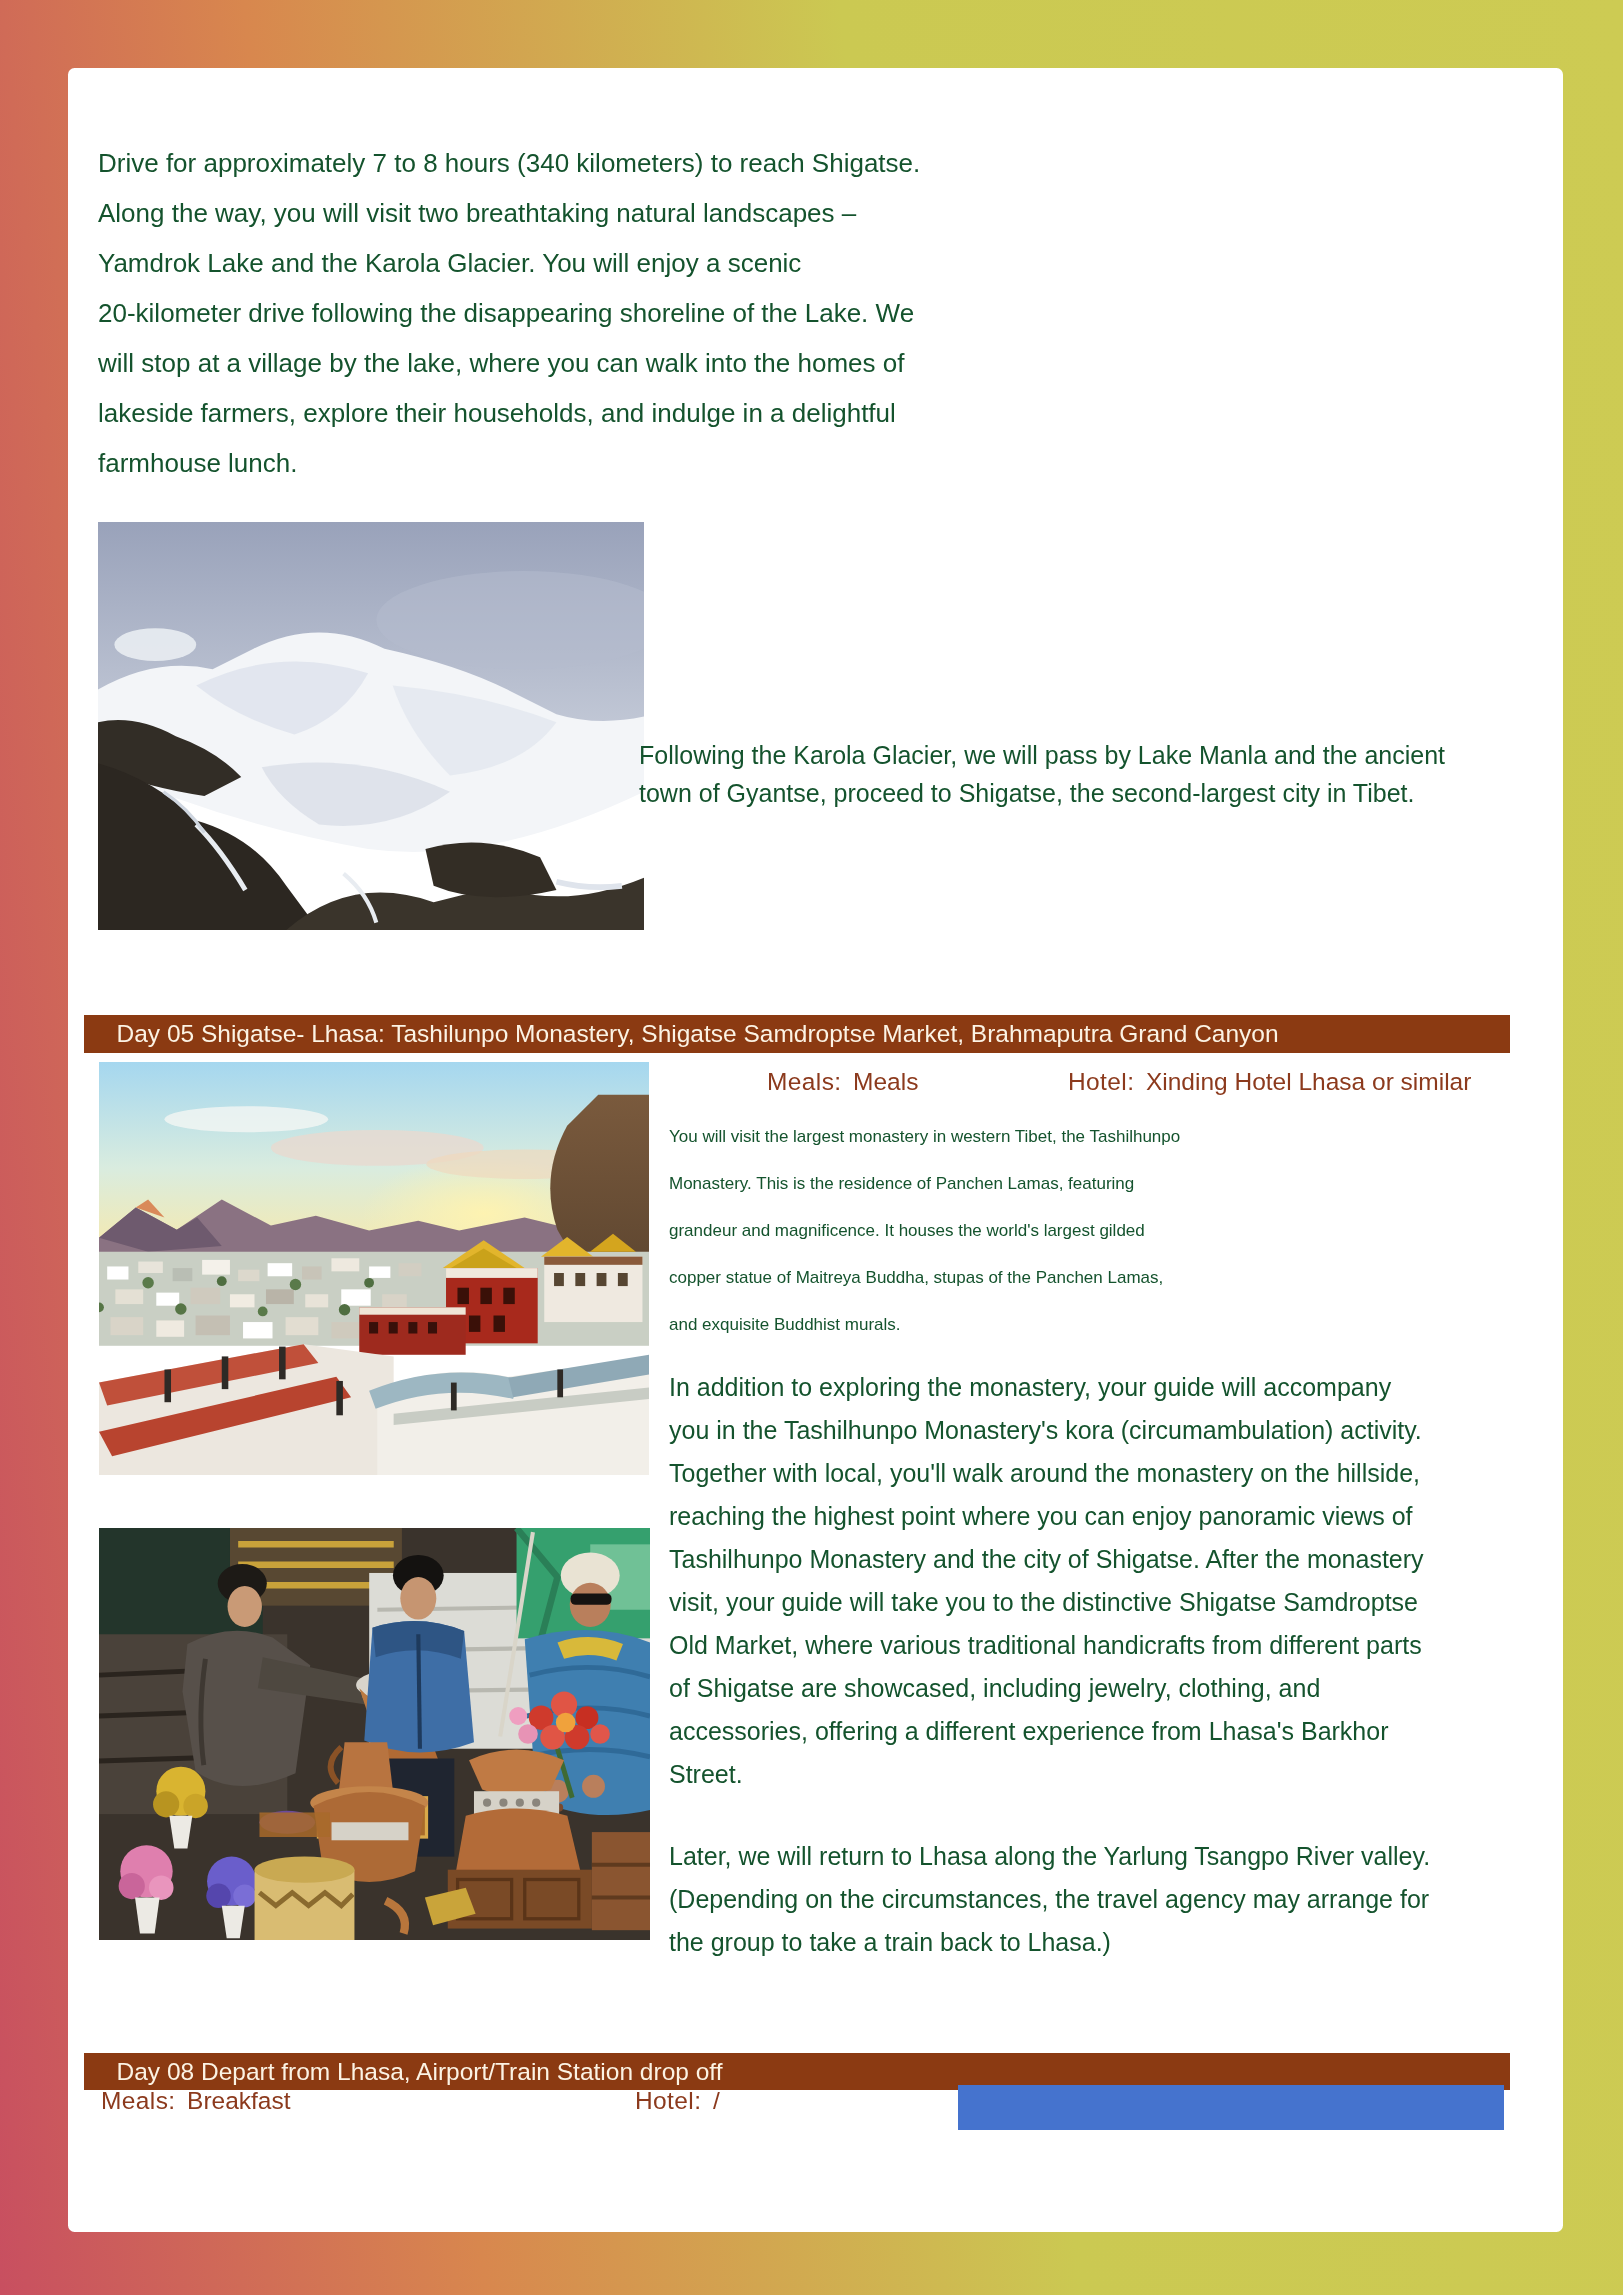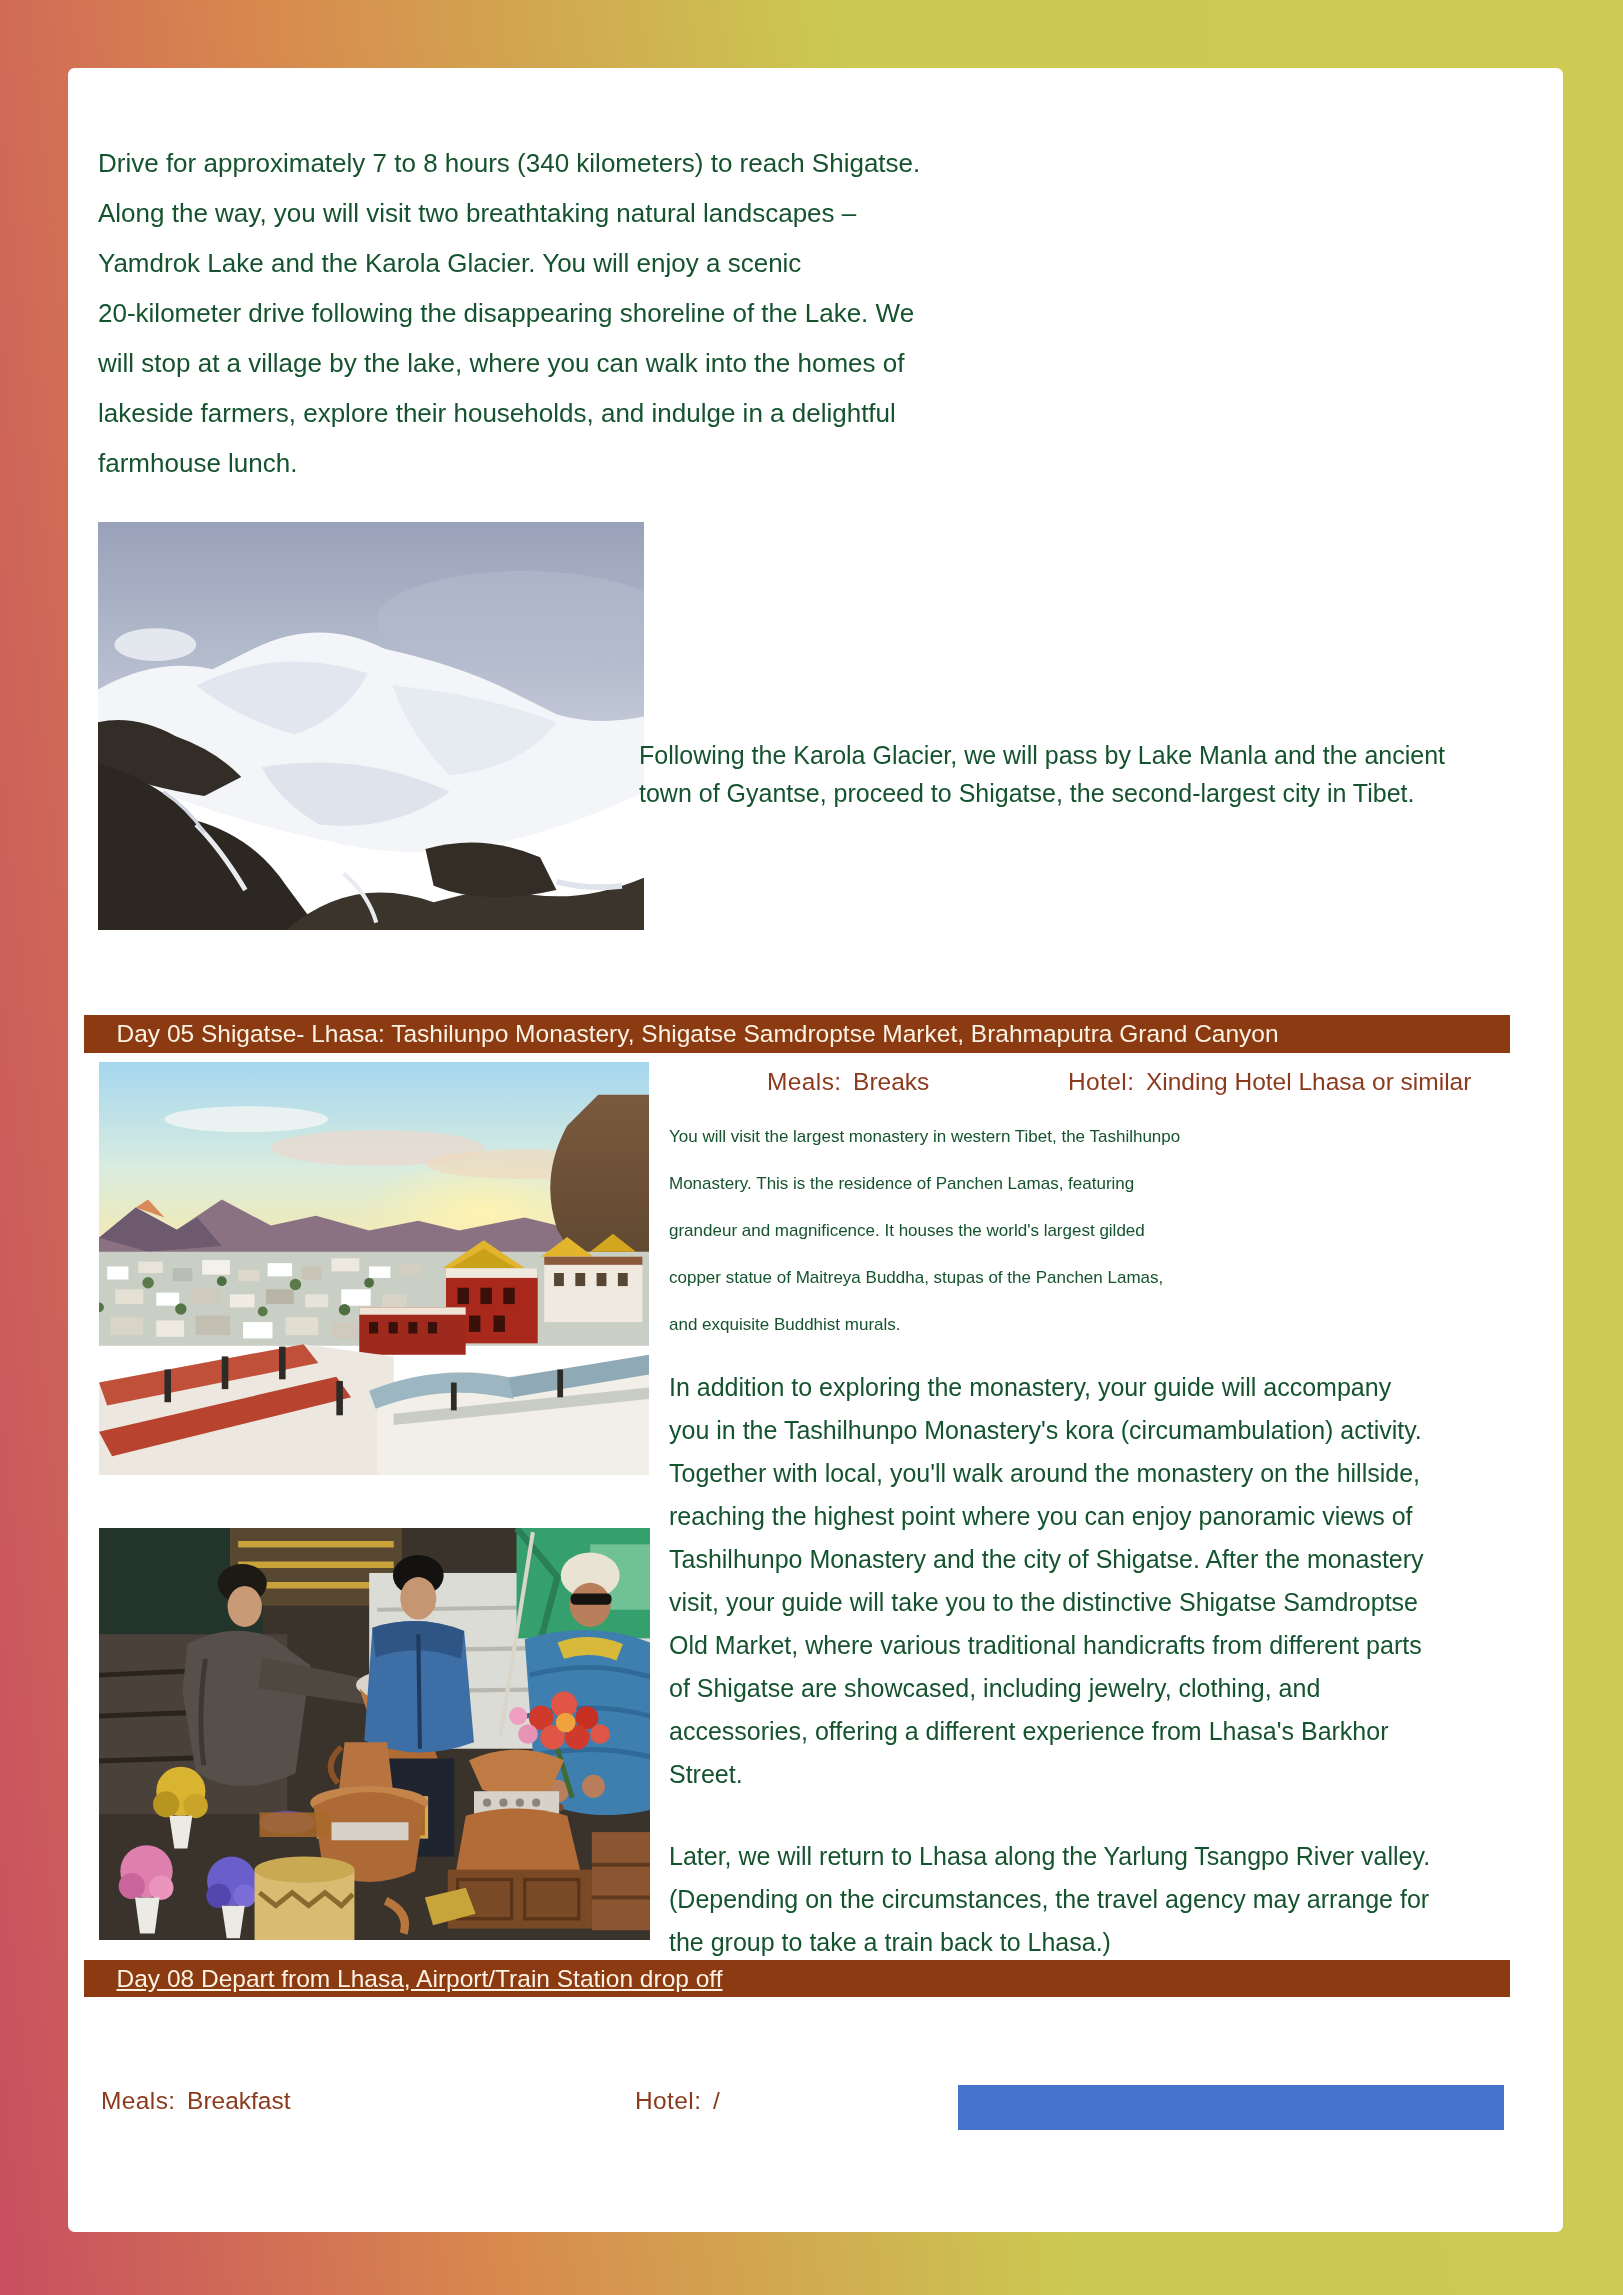--- a/index.html
+++ b/index.html
@@ -11,21 +11,21 @@
   .para { position:absolute; white-space:pre-line; color:#14532d; }
   .intro { left:30px; top:70px; width:941px; font-size:26px; line-height:50px; }
   .karola-p1 { left:601px; top:452px; width:893px; font-size:25px; line-height:38px; }
   .karola-p2 { left:571px; top:668px; width:893px; font-size:25px; line-height:38px; }
   .d5-p1 { left:601px; top:1045px; width:893px; font-size:17px; line-height:47px; }
   .d5-p2 { left:601px; top:1298px; width:893px; font-size:25px; line-height:43px; }
   .d5-p3 { left:601px; top:1767px; width:893px; font-size:25px; line-height:43px; }
   .daybar { position:absolute; left:15.5px; width:1426px; background:#8B3A12;
             color:#FCF3E4; font-size:24.5px; padding-left:33px; display:flex; align-items:center; }
   .daybar.d5 { top:947px; height:38px; }
-  .daybar.d8 { top:1892px; height:37px;text-decoration:underline; }
+  .daybar.d8 { top:1985px; height:37px; }
   .meta { position:absolute; font-size:24.5px; color:#8C3A1D; }
   .meta .lbl { letter-spacing:0.4px; }
   .meta .val { margin-left:11.5px; }
   .photo { position:absolute; overflow:hidden; }
   .photo svg { display:block; width:100%; height:100%; }
   #glacier-photo { left:30px; top:454px; width:546px; height:408px; }
   #monastery-photo { left:31px; top:994px; width:550px; height:413px; }
   #market-photo { left:31px; top:1460px; width:551px; height:412px; }
   #blue-box { position:absolute; left:890px; top:2017px; width:546px; height:45px;
               background:#4573CE; }
@@ -70,21 +70,21 @@
   </div>
 
   <div class="para karola-p2">Following the Karola Glacier, we will pass by Lake Manla and the ancient
 town of Gyantse, proceed to Shigatse, the second-largest city in Tibet.</div>
 
   <div class="daybar d5">
     <span>Day 05 Shigatse- Lhasa: Tashilunpo Monastery, Shigatse Samdroptse Market, Brahmaputra Grand Canyon</span>
   </div>
 
   <div class="meta" style="left:699px; top:1000px;">
-    <span class="lbl">Meals:</span><span class="val">Breaks</span>
+    <span class="lbl">Meals:</span><span class="val">Meals</span>
   </div>
   <div class="meta" style="left:1000px; top:1000px;">
     <span class="lbl">Hotel:</span><span class="val">Xinding Hotel Lhasa or similar</span>
   </div>
 
   <div class="photo" id="monastery-photo">
     <svg viewBox="0 0 672 505" preserveAspectRatio="none">
       <defs>
         <linearGradient id="msky" x1="0" y1="0" x2="0" y2="1">
           <stop offset="0" stop-color="#a5d7ef"></stop>

